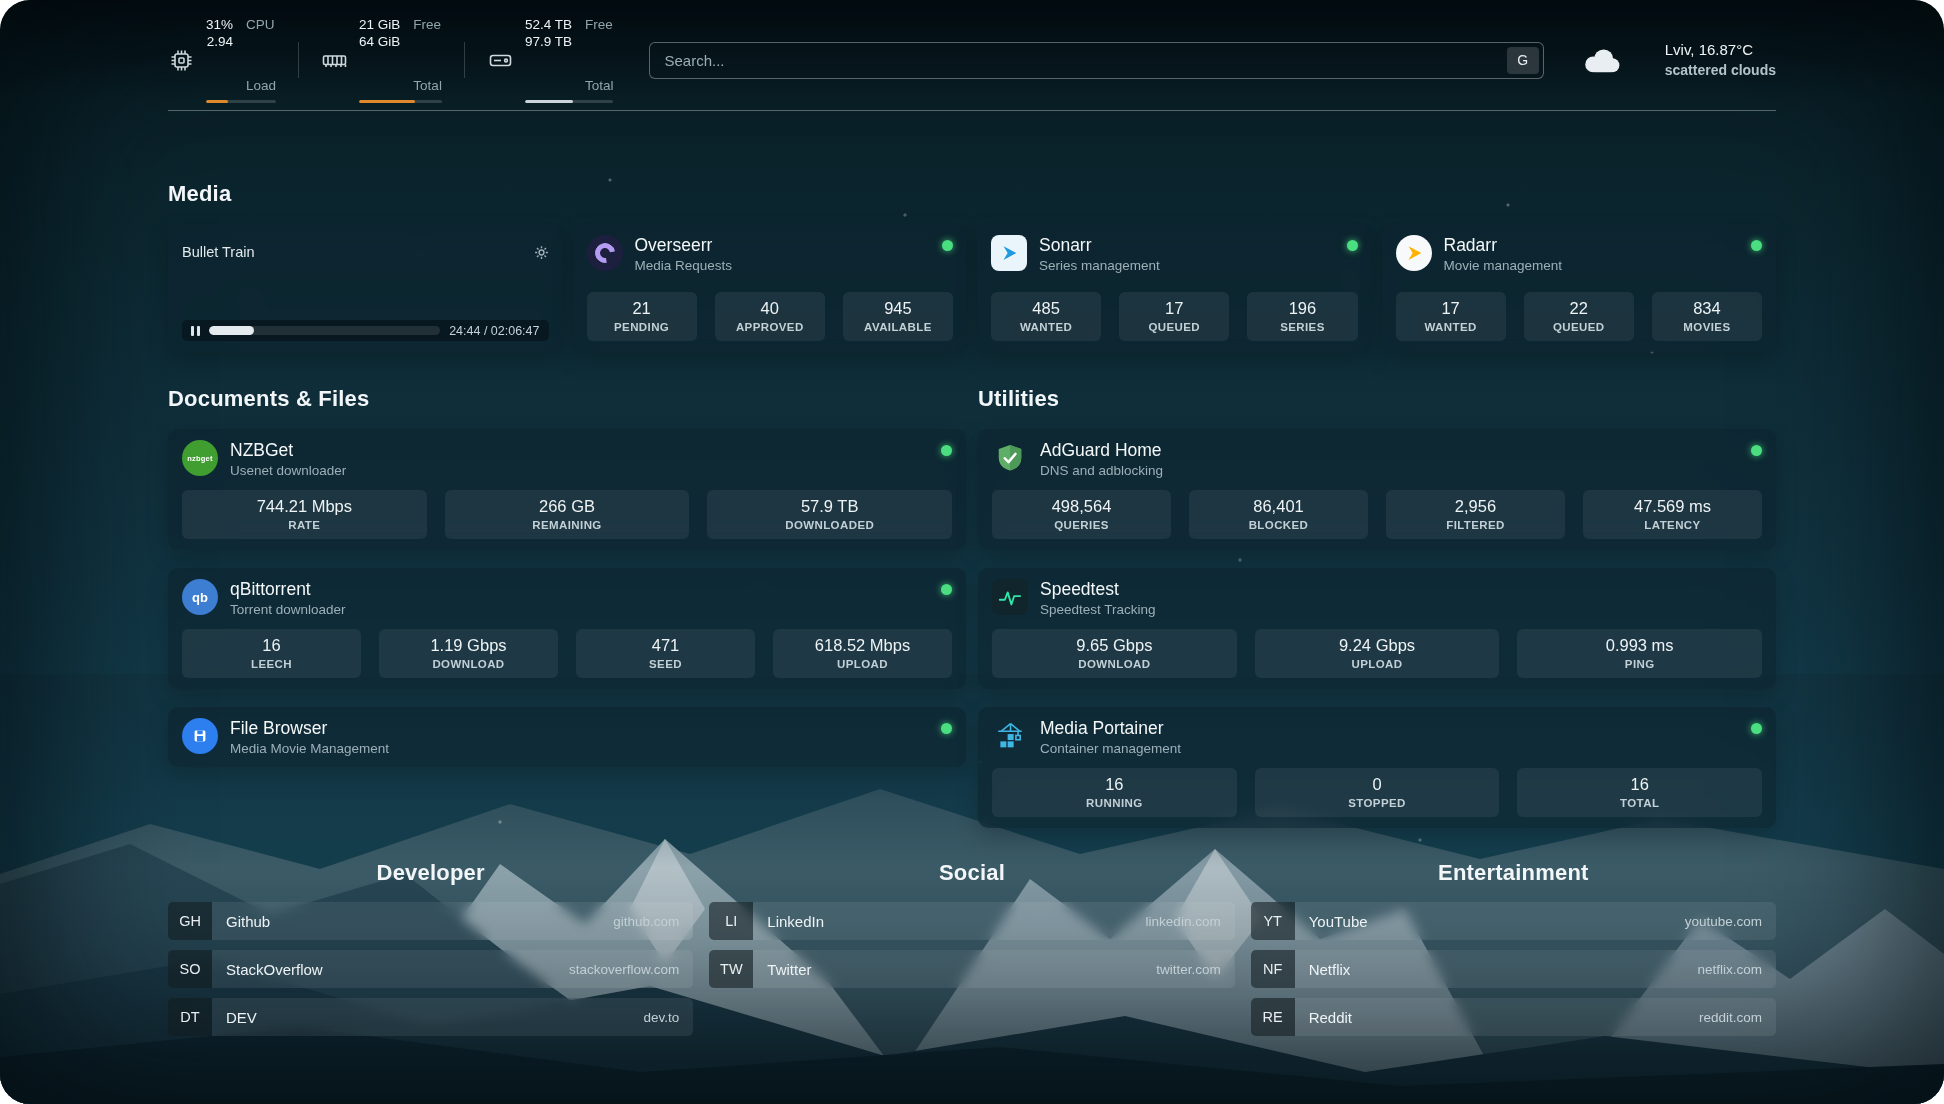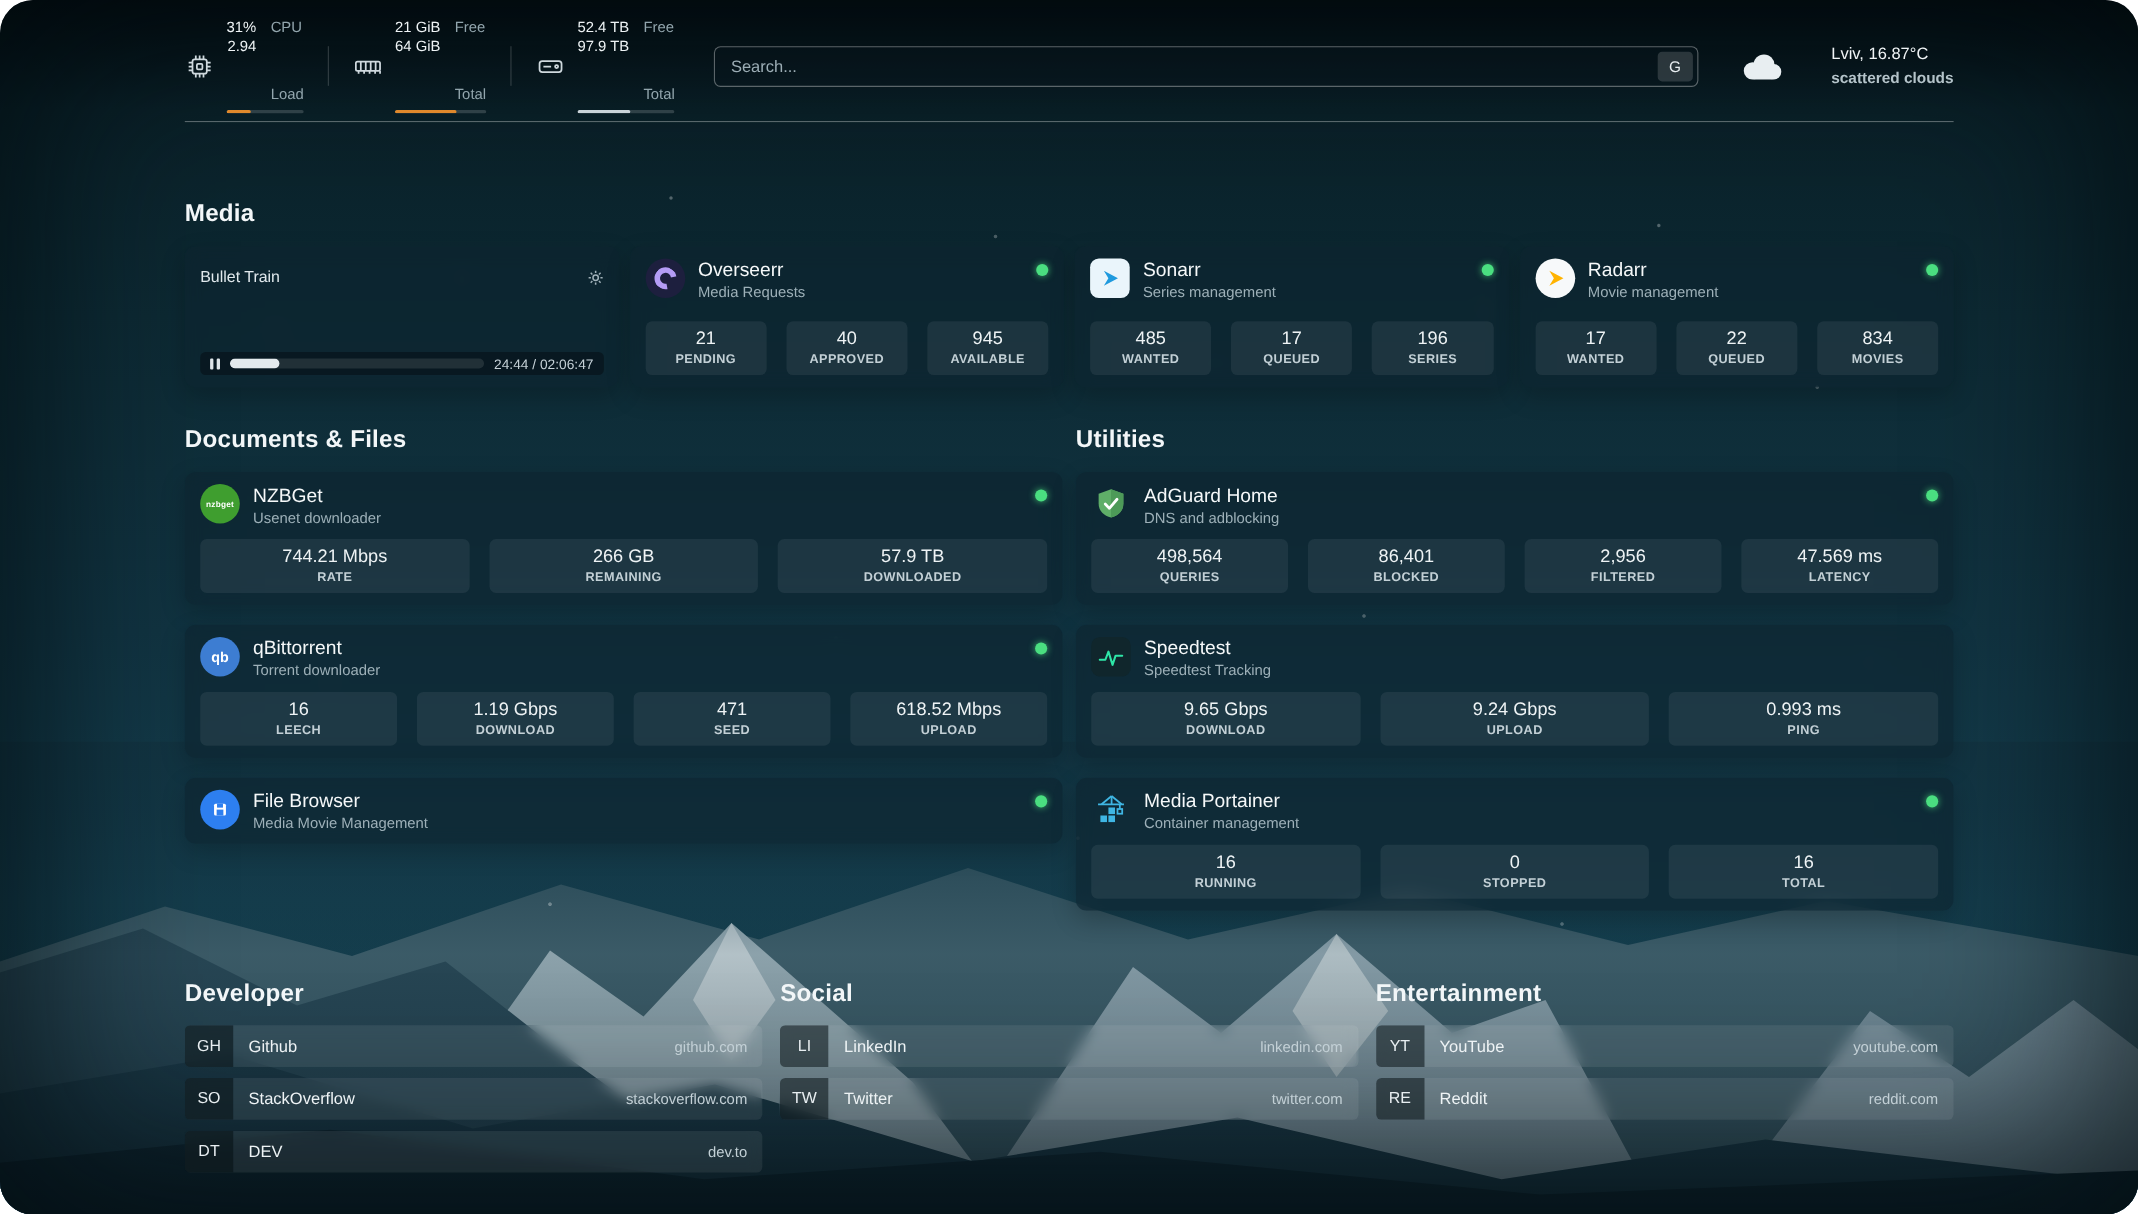--- a/index.html
+++ b/index.html
@@ -108,21 +108,21 @@
   .pause i { display:block; width:3px; height:10px; background:#dfe6ea; border-radius:1px; }
   .ptrack { flex:1; height:9px; border-radius:5px; background:rgba(255,255,255,.10); overflow:hidden; }
   .pfill { height:100%; background:#e4eaed; border-radius:5px; }
   .ptime { font-size:12.5px; color:#c6d2d8; white-space:nowrap; }
 
   
   .two-col { display:grid; grid-template-columns:1fr 1fr; gap:12px; margin-top:34px; }
   .stack { display:flex; flex-direction:column; gap:18px; margin-top:17px; }
 
   
-  .bookmarks { display:grid; grid-template-columns:1fr 1fr 1fr; gap:16px; margin-top:62px; }
+  .bookmarks { display:grid; grid-template-columns:1fr 1fr 1fr; gap:16px; margin-top:32px;text-align:center; }
   .bm-list { display:flex; flex-direction:column; gap:10px; margin-top:16px; }
   .bm-row { display:flex; align-items:center; height:38px; border-radius:5px; overflow:hidden;
     background:rgba(255,255,255,.08); backdrop-filter:blur(6px); cursor:pointer; }
   .bm-abbr { width:44px; align-self:stretch; flex:none; background:rgba(4,14,19,.55);
     display:flex; align-items:center; justify-content:center; font-size:14.5px; color:#e8eef1; }
   .bm-name { margin-left:14px; font-size:15px; color:#eef3f5; }
   .bm-url { margin-left:auto; margin-right:14px; font-size:13.5px; color:#c3d0d6; }
 
   
   .icon-plex { background:#26282b; border-radius:50%; }
@@ -615,20 +615,25 @@
 
       <section>
         <h2 class="section-title">Entertainment</h2>
         <div class="bm-list">
           <div class="bm-row">
             <span class="bm-abbr">YT</span>
             <span class="bm-name">YouTube</span>
             <span class="bm-url">youtube.com</span>
           </div>
           <div class="bm-row">
+            <span class="bm-abbr">NF</span>
+            <span class="bm-name">Netflix</span>
+            <span class="bm-url">netflix.com</span>
+          </div>
+          <div class="bm-row">
             <span class="bm-abbr">RE</span>
             <span class="bm-name">Reddit</span>
             <span class="bm-url">reddit.com</span>
           </div>
         </div>
       </section>
     </div>
 
   </div>
 </div>

